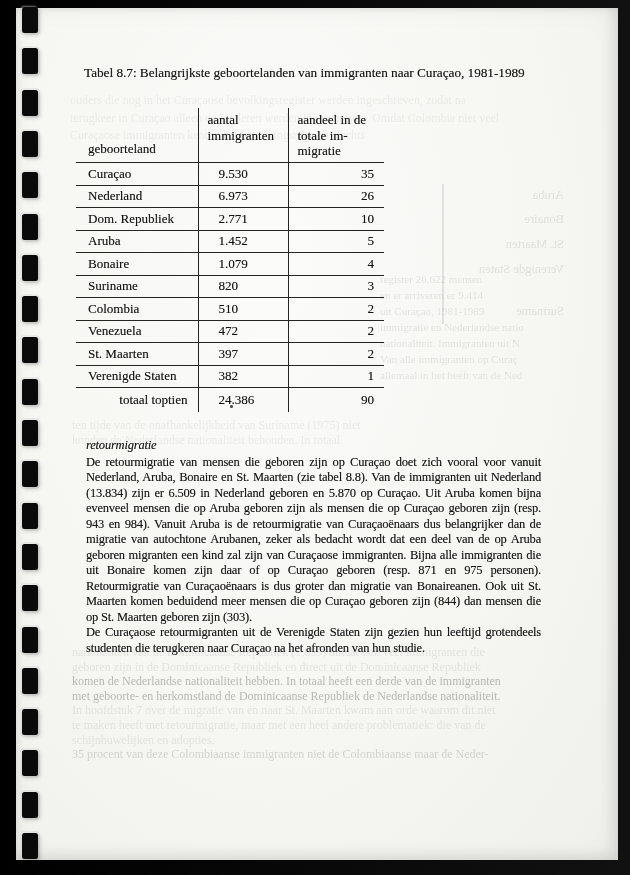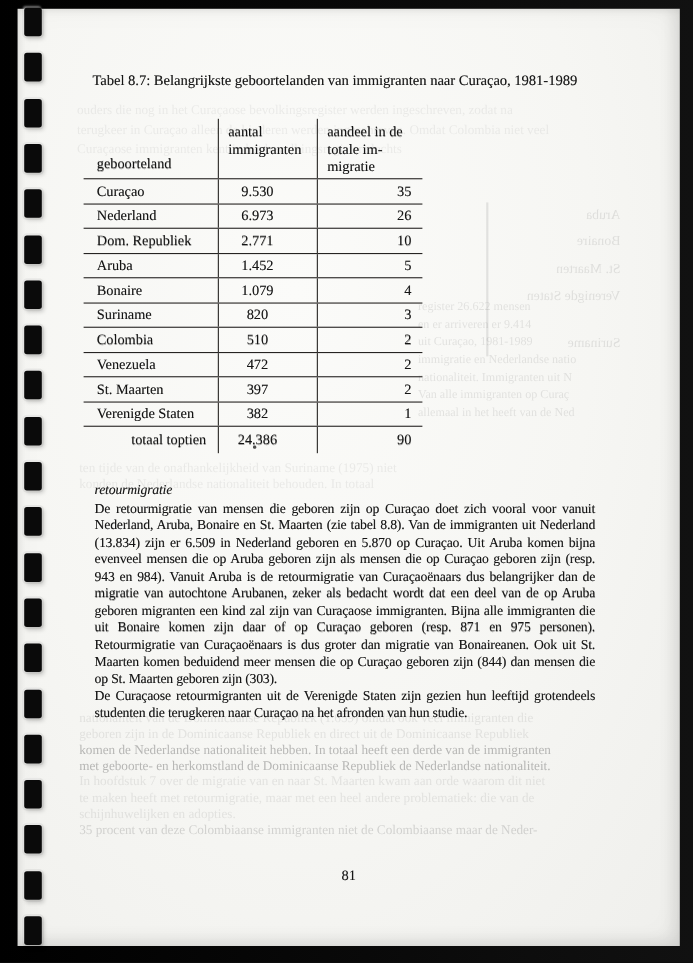--- a/index.html
+++ b/index.html
@@ -51,21 +51,21 @@
   table.stats th, table.stats td { padding: 0; font-weight: normal; }
   table.stats .bl { border-left: 1.5px solid #262422; }
   table.stats thead th { border-bottom: 1.5px solid #262422; height: 49px; margin-top: 32px; }
   table.stats thead th.h1 { vertical-align: bottom; text-align: left; padding: 0 0 5px 12px; }
   table.stats thead th.h2, table.stats thead th.h3 {
     vertical-align: top; text-align: left;
     padding: 4px 0 0 9px; white-space: pre-line; line-height: 15.5px;
   }
   table.stats tbody td { border-bottom: 1.5px solid #262422; height: 21.5px; vertical-align: middle; }
   table.stats tbody td.land { text-align: left; padding-left: 12px; }
-  table.stats tbody td.aantal { text-align: center; padding-right: 18px; }
+  table.stats tbody td.aantal { text-align: left; padding-right: 18px; padding-left: 20px; }
   table.stats tbody td.aandeel { text-align: right; padding-right: 10px; }
   table.stats tbody tr.total td { border-bottom: none; height: 24px; }
   table.stats tbody tr.total td.land { text-align: right; padding-right: 10px; }
   
   .bodyblock {
     position: absolute; left: 70px; top: 430px; width: 455px;
     font-size: 12.4px; line-height: 15.5px;
     letter-spacing: -0.15px;
     text-shadow: 0.2px 0.2px 0.4px rgba(20,20,20,0.42);
   }
@@ -222,21 +222,20 @@
           </tr>
         </tbody>
       </table>
 
       <div class="bodyblock">
         <div class="sec">retourmigratie</div>
         <p>De retourmigratie van mensen die geboren zijn op Curaçao doet zich vooral voor vanuit Nederland, Aruba, Bonaire en St. Maarten (zie tabel 8.8). Van de immigranten uit Nederland (13.834) zijn er 6.509 in Nederland geboren en 5.870 op Curaçao. Uit Aruba komen bijna evenveel mensen die op Aruba geboren zijn als mensen die op Curaçao geboren zijn (resp. 943 en 984). Vanuit Aruba is de retourmigratie van Curaçaoënaars dus belangrijker dan de migratie van autochtone Arubanen, zeker als bedacht wordt dat een deel van de op Aruba geboren migranten een kind zal zijn van Curaçaose immigranten. Bijna alle immigranten die uit Bonaire komen zijn daar of op Curaçao geboren (resp. 871 en 975 personen). Retourmigratie van Curaçaoënaars is dus groter dan migratie van Bonaireanen. Ook uit St. Maarten komen beduidend meer mensen die op Curaçao geboren zijn (844) dan mensen die op St. Maarten geboren zijn (303).</p>
         <p>De Curaçaose retourmigranten uit de Verenigde Staten zijn gezien hun leeftijd grotendeels studenten die terugkeren naar Curaçao na het afronden van hun studie.</p>
       </div>
 
-      <div class="page-num">81</div>
     </div>
   </div>
 
   <div class="holes">
       <div class="hole" style="top: 7px;"></div>
       <div class="hole" style="top: 48.3px;"></div>
       <div class="hole" style="top: 89.6px;"></div>
       <div class="hole" style="top: 130.9px;"></div>
       <div class="hole" style="top: 172.2px;"></div>
       <div class="hole" style="top: 213.5px;"></div>

